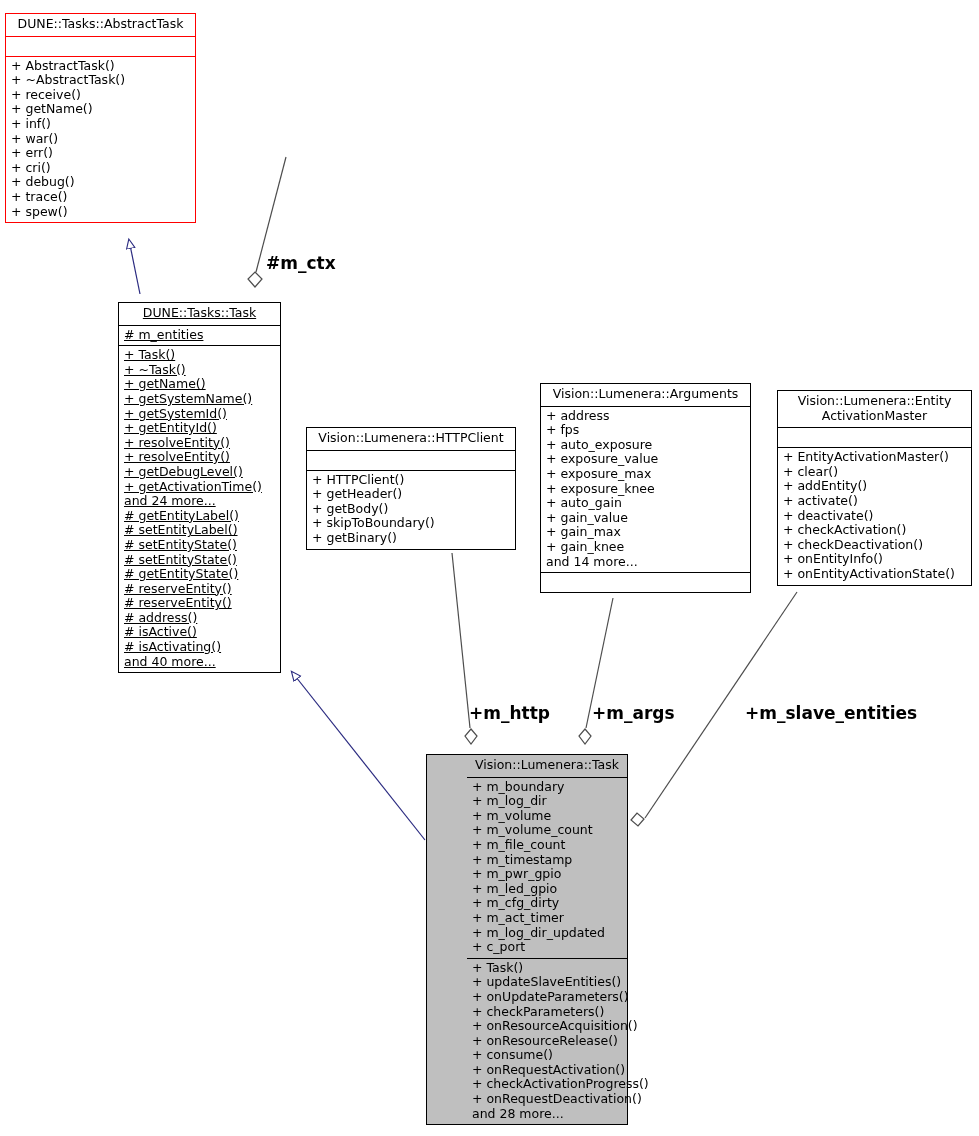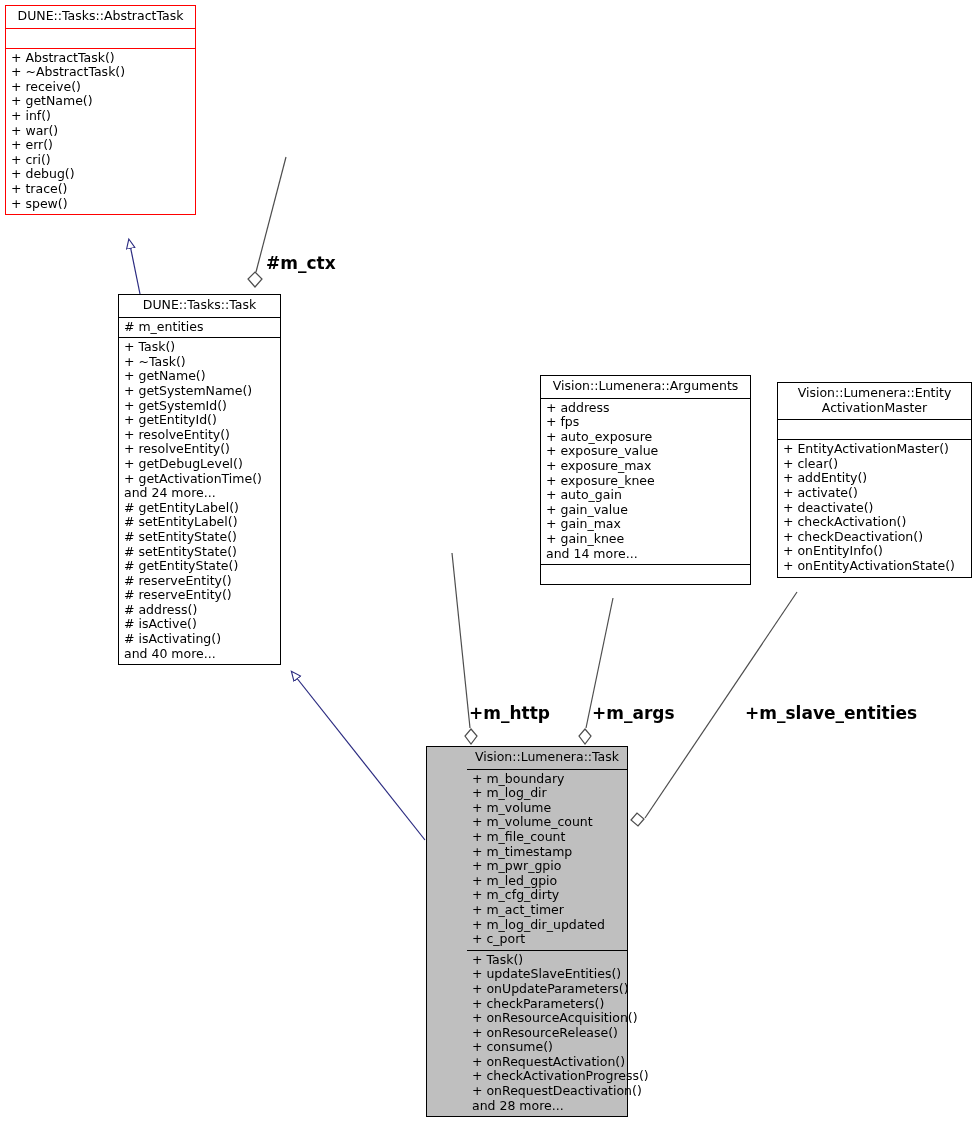--- a/index.html
+++ b/index.html
@@ -24,20 +24,21 @@
     pointer-events: none;
   }
   .uml-node {
     position: absolute;
     box-sizing: border-box;
     border: 1px solid #000000;
     background: #ffffff;
     font-size: 12.5px;
     line-height: 14.6px;
     color: #000000;
+    margin-top: 8px;
   }
   .uml-node.red {
     border-color: #ff0000;
   }
   .uml-node.filled {
     background: #bfbfbf;
   }
   .uml-title {
     text-align: center;
     padding: 3px 4px 4px 4px;
@@ -120,21 +121,21 @@
         <div class="uml-row">+ war()</div>
         <div class="uml-row">+ err()</div>
         <div class="uml-row">+ cri()</div>
         <div class="uml-row">+ debug()</div>
         <div class="uml-row">+ trace()</div>
         <div class="uml-row">+ spew()</div>
       </div>
   </div>
 
 
-  <div class="uml-node" style="left:118px; top:294px; width:163px;">
+  <div class="uml-node" style="left:118px; top:294px; width:163px;text-decoration:underline;">
     <div class="uml-title">DUNE::Tasks::Task</div>
     <div class="uml-attrs">
         <div class="uml-row"># m_entities</div>
       </div>
     <div class="uml-methods">
         <div class="uml-row">+ Task()</div>
         <div class="uml-row">+ ~Task()</div>
         <div class="uml-row">+ getName()</div>
         <div class="uml-row">+ getSystemName()</div>
         <div class="uml-row">+ getSystemId()</div>
@@ -151,20 +152,31 @@
         <div class="uml-row"># getEntityState()</div>
         <div class="uml-row"># reserveEntity()</div>
         <div class="uml-row"># reserveEntity()</div>
         <div class="uml-row"># address()</div>
         <div class="uml-row"># isActive()</div>
         <div class="uml-row"># isActivating()</div>
         <div class="uml-row">and 40 more...</div>
       </div>
   </div>
 
+  <div class="uml-node" style="left:306px; top:419px; width:210px;">
+    <div class="uml-title">Vision::Lumenera::HTTPClient</div>
+    <div class="uml-attrs"></div>
+    <div class="uml-methods">
+        <div class="uml-row">+ HTTPClient()</div>
+        <div class="uml-row">+ getHeader()</div>
+        <div class="uml-row">+ getBody()</div>
+        <div class="uml-row">+ skipToBoundary()</div>
+        <div class="uml-row">+ getBinary()</div>
+      </div>
+  </div>
 
   <div class="uml-node" style="left:540px; top:375px; width:211px;">
     <div class="uml-title">Vision::Lumenera::Arguments</div>
     <div class="uml-attrs">
         <div class="uml-row">+ address</div>
         <div class="uml-row">+ fps</div>
         <div class="uml-row">+ auto_exposure</div>
         <div class="uml-row">+ exposure_value</div>
         <div class="uml-row">+ exposure_max</div>
         <div class="uml-row">+ exposure_knee</div>

